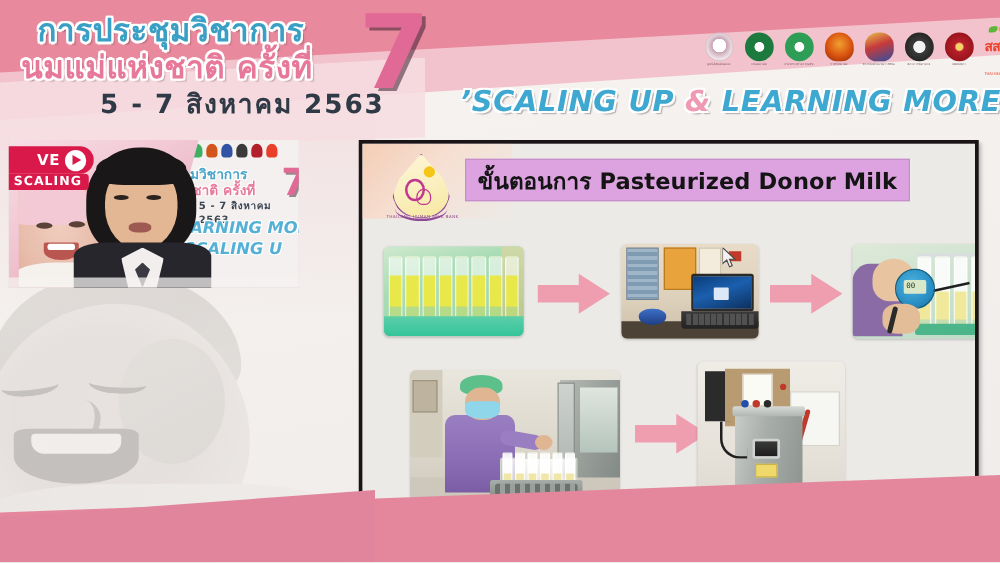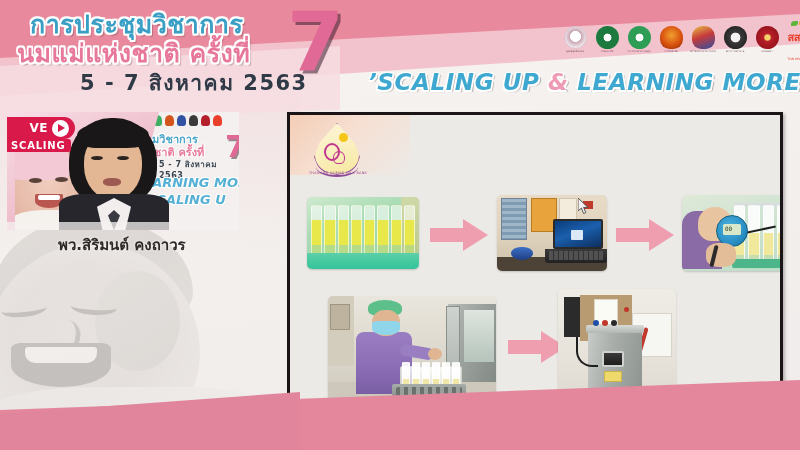--- a/index.html
+++ b/index.html
@@ -649,35 +649,37 @@
       <span class="live-txt">VE</span>
       <span class="live-play"></span>
     </div>
     <div class="live-stream">SCALING</div>
 
     <div class="vid-strip"></div>
     <div class="vid-tl"></div>
     <div class="vid-time"></div>
   </div>
 
-  <div class="speaker-name">พว.สิริมนต์ คงถาวร</div>
 
   <div class="slide">
     <div class="slide-inner"></div>
     <div class="slide-wash"></div>
 
     <div class="drop-logo">
       <div class="drop-shape"></div>
       <div class="drop-dot"></div>
       <div class="drop-mom"></div>
       <div class="drop-baby"></div>
       <div class="drop-arc"></div>
       <div class="drop-cap">THAILAND HUMAN MILK BANK</div>
     </div>
 
+    <div class="slide-title-box">
+      <span class="slide-title">ขั้นตอนการ Pasteurized Donor Milk</span>
+    </div>
 
     <div class="photo p1">
       <div class="p1-bg"></div>
       <div class="p1-wall"></div>
       <div class="p1-rack">
         <i class="p1-col"></i>
         <i class="p1-col"></i>
         <i class="p1-col"></i>
         <i class="p1-col"></i>
         <i class="p1-col"></i>

